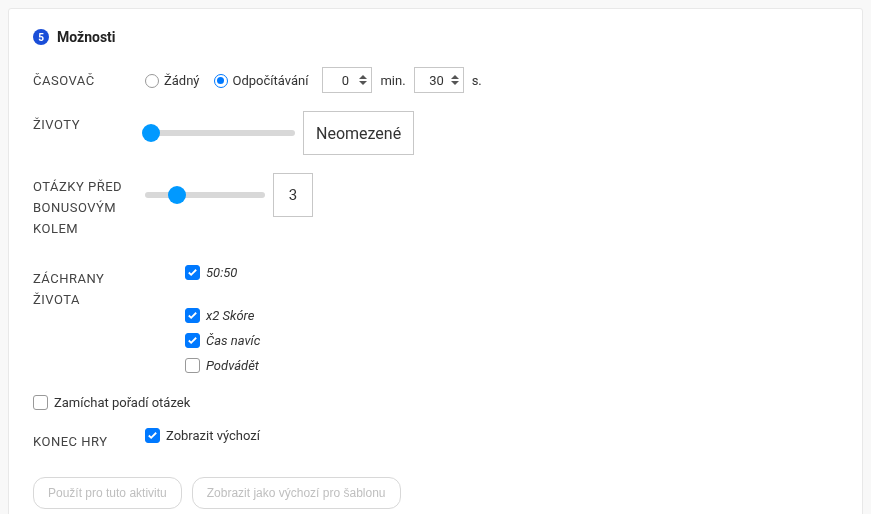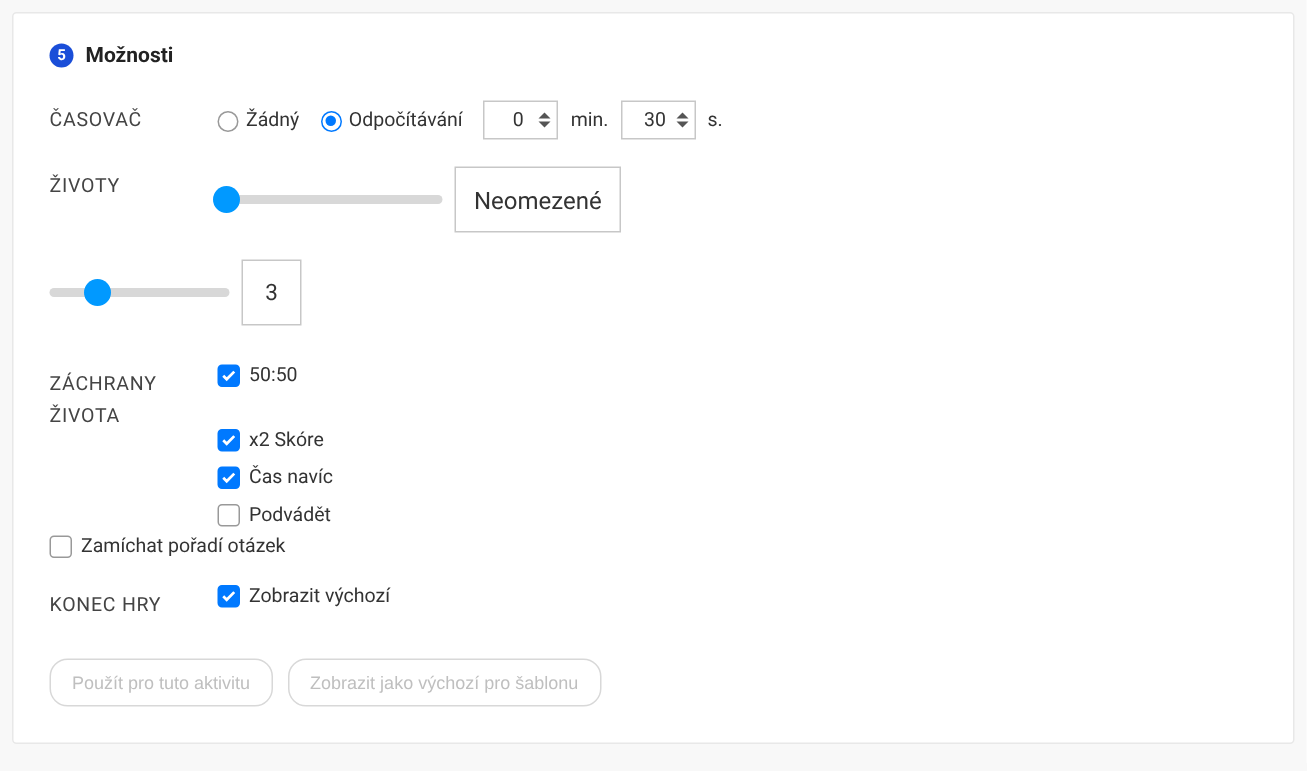--- a/index.html
+++ b/index.html
@@ -254,32 +254,33 @@
     <div class="row-content">
       <div class="slider">
         <div class="slider-track"></div>
         <div class="slider-thumb" id="lives-thumb" style="left: 4%;"></div>
       </div>
       <div class="valuebox wide">Neomezené</div>
     </div>
   </div>
 
   <div class="row" style="margin-bottom:26px;">
+    <div class="row-label">OTÁZKY PŘED BONUSOVÝM KOLEM</div>
     <div class="row-content">
       <div class="slider" style="width:120px;">
         <div class="slider-track"></div>
         <div class="slider-thumb" id="bonus-thumb" style="left: 27%;"></div>
       </div>
       <div class="valuebox">3</div>
     </div>
   </div>
 
-  <div class="row" style="margin-bottom:6px;">
+  <div class="row" style="margin-bottom:22px;gap:40px;">
     <div class="row-label">ZÁCHRANY ŽIVOTA</div>
-    <div class="row-content col" id="lifelines-container" style="gap:28px;">
+    <div class="row-content col" id="lifelines-container" style="gap:28px;font-style:italic;">
 
     <div class="checkbox-item">
           <div class="cbox checked">
             <svg viewBox="0 0 12 12">
               <path d="M2 6l2.5 2.5L10 3" stroke="#fff" stroke-width="2" fill="none"></path>
             </svg>
           </div>
           <span class="cbox-label">50:50</span>
         </div>
         <div class="row-content col" style="gap: 10px;">

